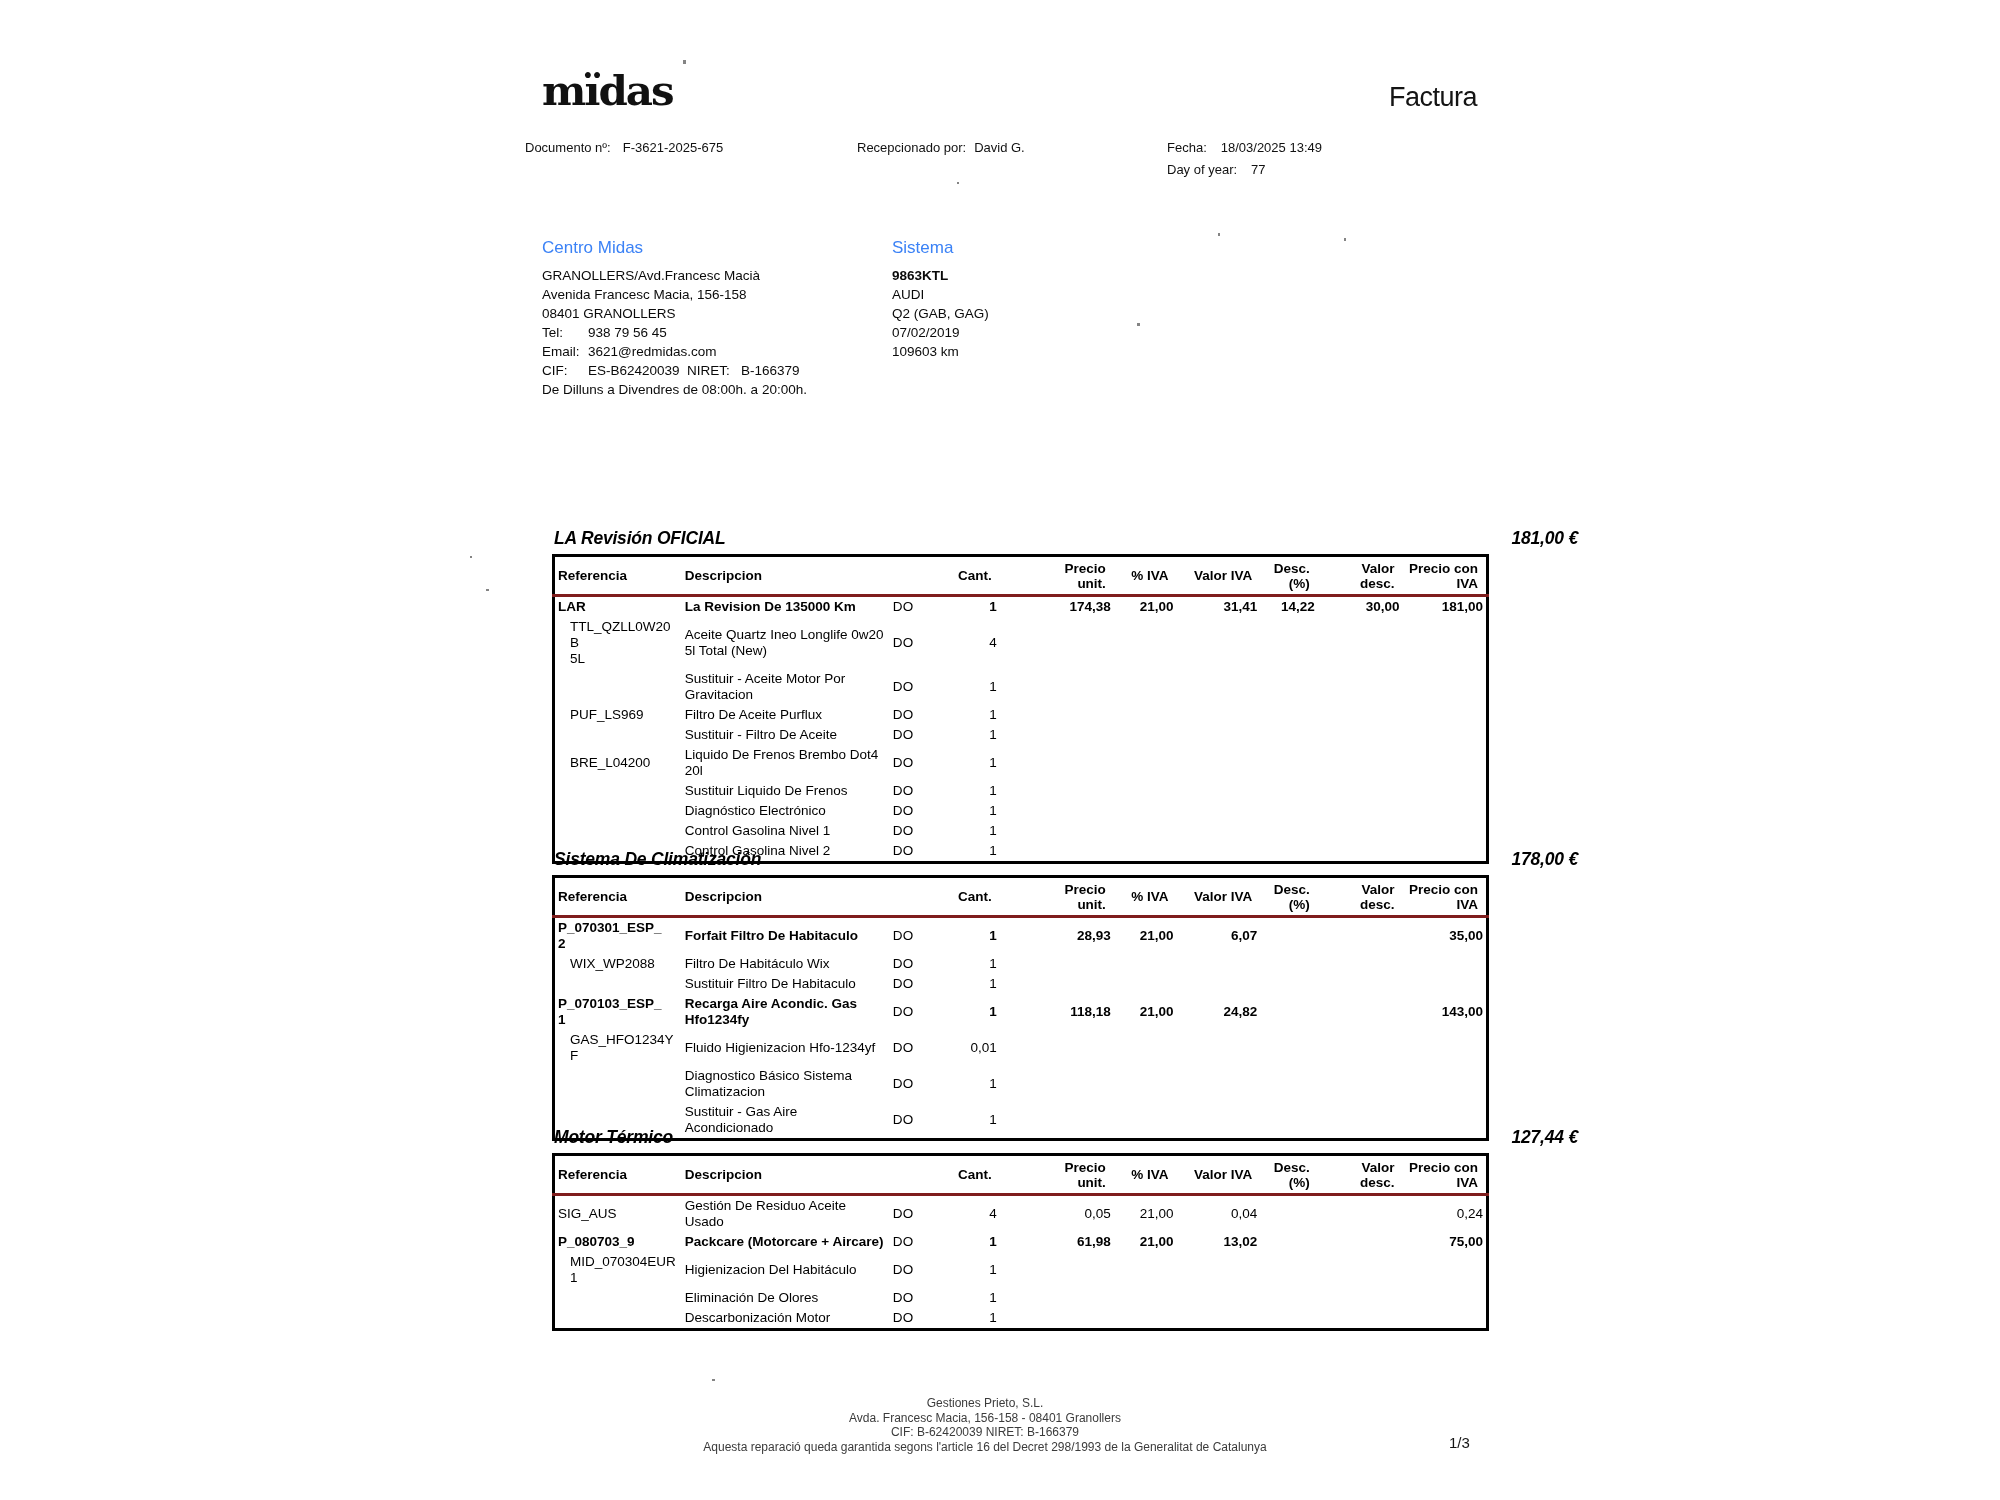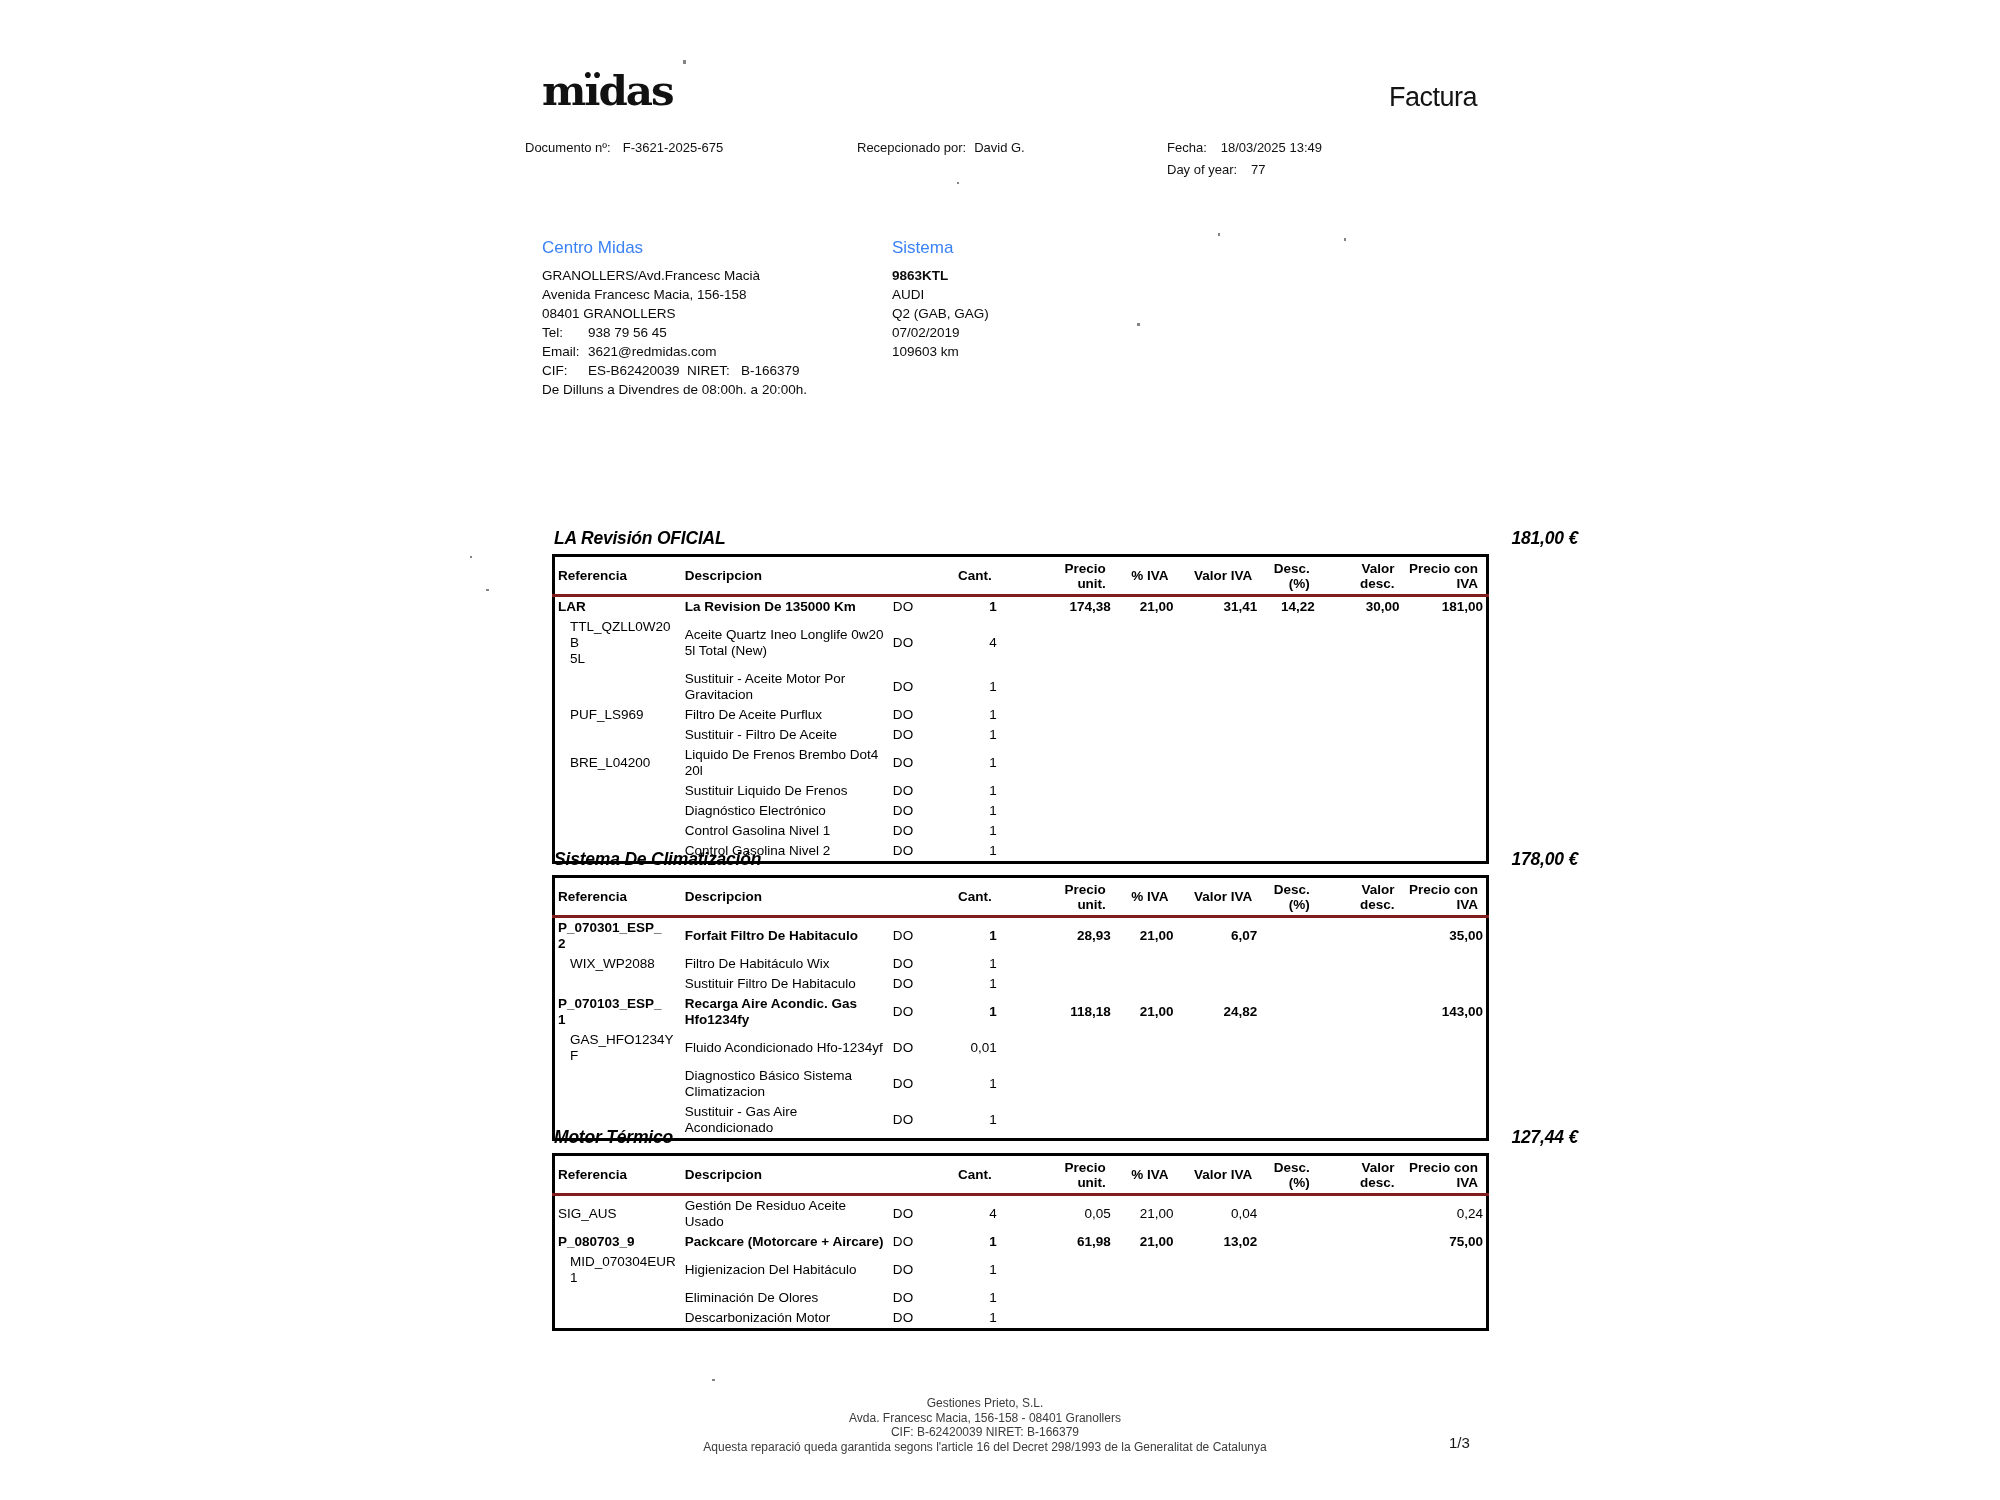--- a/index.html
+++ b/index.html
@@ -331,21 +331,21 @@
               <td class="c-cant num b">1</td>
               <td class="c-precio num b">118,18</td>
               <td class="c-iva num b">21,00</td>
               <td class="c-viva num b">24,82</td>
               <td class="c-dpct num b"></td>
               <td class="c-vdesc num b"></td>
               <td class="c-total num b">143,00</td>
             </tr>
             <tr class="item-row">
               <td class="c-ref ref sub">GAS_HFO1234YF</td>
-              <td class="c-desc">Fluido Acondicionado Hfo-1234yf</td>
+              <td class="c-desc">Fluido Higienizacion Hfo-1234yf</td>
               <td class="c-do do">DO</td>
               <td class="c-cant num">0,01</td>
               <td class="c-precio num"></td>
               <td class="c-iva num"></td>
               <td class="c-viva num"></td>
               <td class="c-dpct num"></td>
               <td class="c-vdesc num"></td>
               <td class="c-total num"></td>
             </tr>
             <tr class="item-row">

